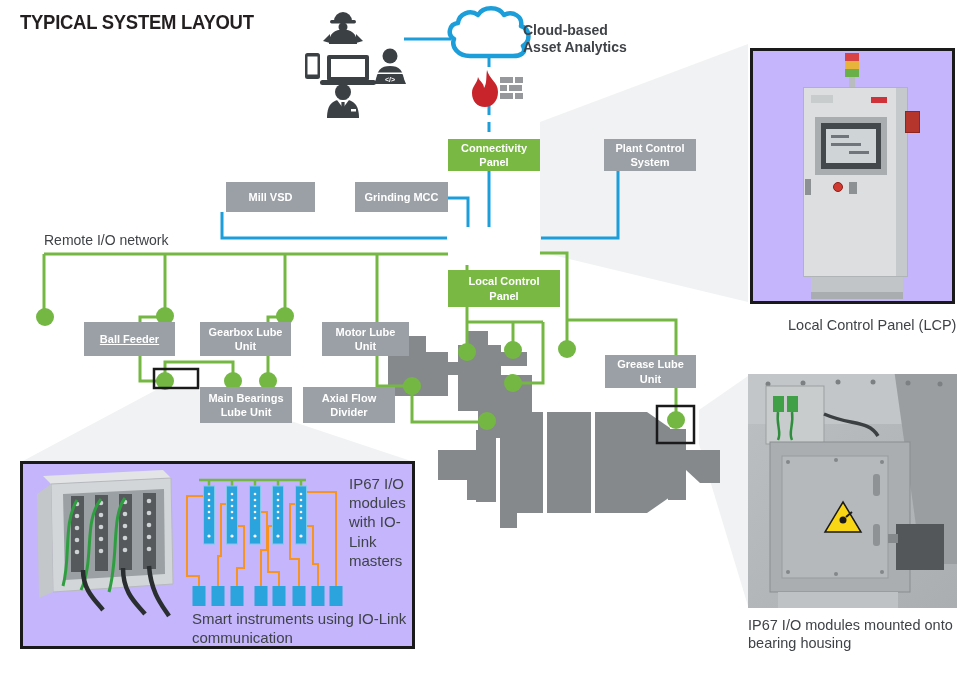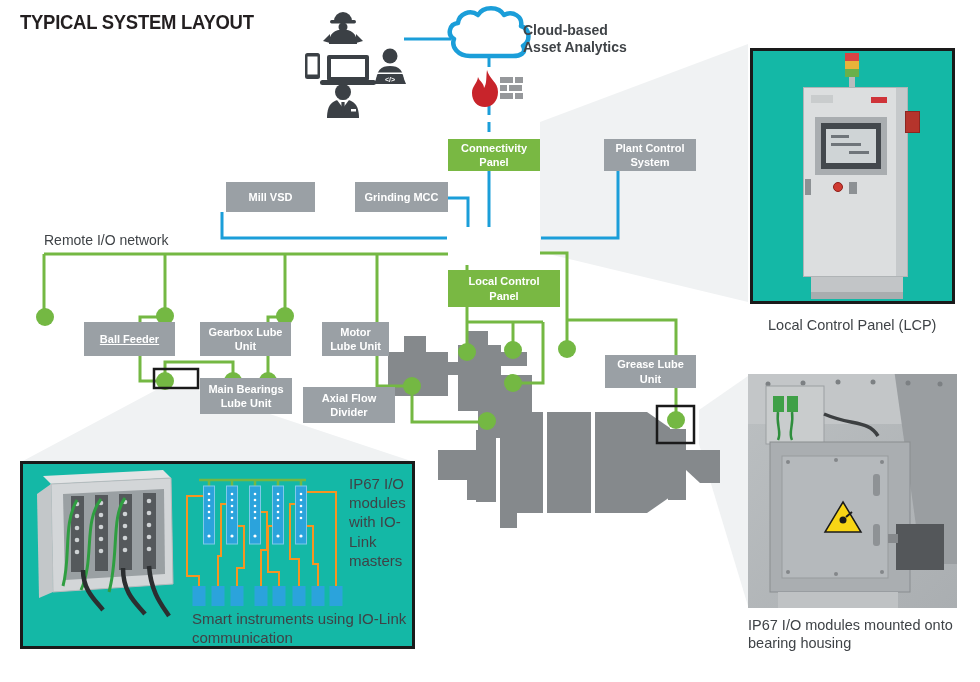--- a/index.html
+++ b/index.html
@@ -7,21 +7,21 @@
          font-family:"Liberation Sans",sans-serif;}
   .stage svg text{font-family:"Liberation Sans",sans-serif;}
   .layer{position:absolute;left:0;top:0;}
   .title{position:absolute;left:20px;top:10px;font:bold 21px/1.1 "Liberation Sans",sans-serif;
          color:#231f20;letter-spacing:-.3px;transform:scaleX(.88);transform-origin:left top;}
   .lbl{position:absolute;color:#3f4347;font:14px/1.2 "Liberation Sans",sans-serif;}
   .box{position:absolute;display:flex;align-items:center;justify-content:center;text-align:center;
        color:#fff;font:bold 11px/1.3 "Liberation Sans",sans-serif;padding:2px 5px;box-sizing:border-box;}
   .box.green{background:#79b843;text-align:center;}
   .box.gray{background:#9aa0a5;margin-left:48px;}
-  .inset{position:absolute;background:#14b8a6;border:3px solid #1a1a1a;box-sizing:border-box;}
+  .inset{position:absolute;background:#c4b5fd;border:3px solid #1a1a1a;box-sizing:border-box;}
   .caption{position:absolute;color:#3f4347;font:14.5px/1.25 "Liberation Sans",sans-serif;}
   .abs{position:absolute;}
   
   .cab{position:absolute;box-sizing:border-box;}
   
   .bphoto{position:absolute;overflow:hidden;background:linear-gradient(135deg,#bcc0c2,#aaaeb1);}
 </style>
 </head>
 <body>
 
@@ -166,22 +166,22 @@
 
   <div class="lbl" style="left:44px;top:232px;">Remote I/O network</div>
 
   <div class="box green" style="left:448px;top:139px;width:92px;height:32px;">Connectivity Panel</div>
   <div class="box gray" style="left:556px;top:139px;width:92px;height:32px;">Plant Control System</div>
   <div class="box gray" style="left:178px;top:182px;width:89px;height:30px;">Mill VSD</div>
   <div class="box gray" style="left:307px;top:182px;width:93px;height:30px;">Grinding MCC</div>
   <div class="box green" style="left:448px;top:228px;width:112px;height:37px;margin-top:42px;">Local Control Panel</div>
   <div class="box gray" style="left:36px;top:322px;width:91px;height:34px;text-decoration:underline;">Ball Feeder</div>
   <div class="box gray" style="left:152px;top:322px;width:91px;height:34px;">Gearbox Lube Unit</div>
-  <div class="box gray" style="left:274px;top:322px;width:67px;height:34px;">Motor Lube Unit</div>
-  <div class="box gray" style="left:152px;top:378px;width:92px;height:36px;">Main Bearings Lube Unit</div>
+  <div class="box gray" style="left:274px;top:322px;width:87px;height:34px;">Motor Lube Unit</div>
+  <div class="box gray" style="left:152px;top:387px;width:92px;height:36px;">Main Bearings Lube Unit</div>
   <div class="box gray" style="left:255px;top:387px;width:92px;height:36px;">Axial Flow Divider</div>
   <div class="box gray" style="left:557px;top:355px;width:91px;height:33px;">Grease Lube Unit</div>
 
   <div class="inset" style="left:20px;top:461px;width:395px;height:188px;">
     <svg width="389" height="182" viewBox="0 0 389 182" class="abs" style="left:0;top:0;">
 
       <g>
         <polygon points="28,20 148,14 140,6 20,12" fill="#e2e4e5"></polygon>
         <polygon points="28,20 148,14 150,120 30,128" fill="#d3d6d8" stroke="#b7babd"></polygon>
         <polygon points="40,30 141,25 142,110 42,116" fill="#9aa0a3"></polygon>
@@ -317,21 +317,21 @@
       <div class="cab" style="left:78px;top:84px;width:18px;height:3px;background:#6f757a;"></div>
       <div class="cab" style="left:78px;top:92px;width:30px;height:3px;background:#6f757a;"></div>
       <div class="cab" style="left:96px;top:100px;width:20px;height:3px;background:#6f757a;"></div>
       <div class="cab" style="left:52px;top:128px;width:6px;height:16px;background:#8d9194;"></div>
       <div class="cab" style="left:96px;top:131px;width:8px;height:12px;background:#8d9194;"></div>
       <div class="cab" style="left:80px;top:131px;width:10px;height:10px;background:#d03a31;border-radius:50%;border:1px solid #8d1f1a;"></div>
       <div class="cab" style="left:58px;top:226px;width:92px;height:16px;background:#c2c5c7;"></div>
       <div class="cab" style="left:58px;top:241px;width:92px;height:7px;background:#a9adaf;"></div>
     </div>
   </div>
-  <div class="caption" style="left:768px;top:316px;text-align:center;">Local Control Panel (LCP)</div>
+  <div class="caption" style="left:788px;top:316px;text-align:center;">Local Control Panel (LCP)</div>
 
   <div class="bphoto" style="left:748px;top:374px;width:209px;height:234px;">
     <div class="abs" style="left:0;top:0;width:209px;height:50px;background:#c3c6c8;"></div>
     <div class="abs" style="left:120px;top:0;width:89px;height:190px;background:#9a9ea1;
          clip-path:polygon(30% 0,100% 0,100% 100%,60% 100%);"></div>
     <svg class="abs" style="left:0;top:0;" width="209" height="234" viewBox="0 0 209 234">
       <g fill="#7c8083">
         <circle cx="20" cy="10" r="2.5"></circle>
           <circle cx="55" cy="9" r="2.5"></circle>
           <circle cx="90" cy="8" r="2.5"></circle>

